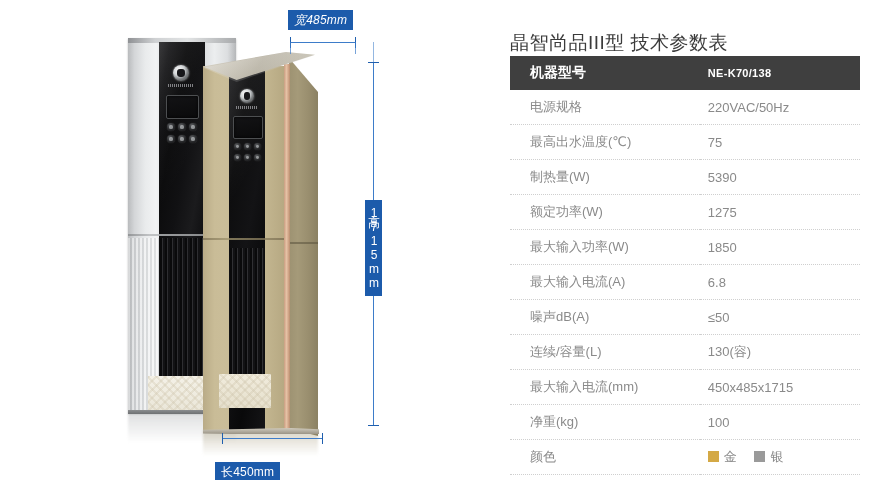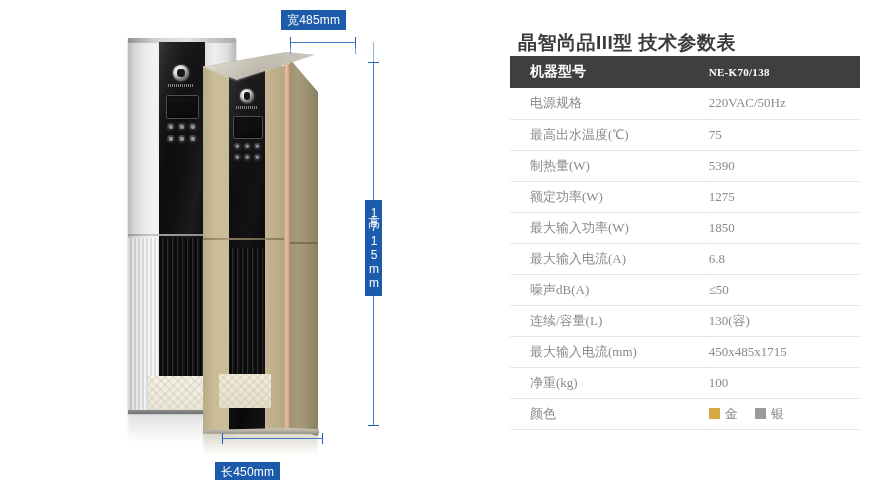--- a/index.html
+++ b/index.html
@@ -296,40 +296,39 @@
   }
 
   
   #spec-panel {
     position: absolute;
     left: 500px; top: 0;
     width: 374px; height: 480px;
   }
   #spec-title {
     position: absolute;
-    left: 18px; top: 30px;
+    left: 10px; top: 30px;
     font-size: 19px;
-    font-weight: bold;
+    font-weight: normal;
     color: #3b3b3b;
     letter-spacing: .5px;
     white-space: nowrap;
   }
   #spec-table {
     position: absolute;
     left: 10px; top: 56px;
     width: 350px;
     border-collapse: collapse;
   }
   #spec-table tr { height: 31px; }
   #spec-table td {
     font-size: 13px;
     color: #8a8a8a;
     vertical-align: middle;
-    padding: 0;
-    font-family: Liberation Serif, serif;
+    padding: 8px;
   }
   #spec-table td.k { width: 192px; padding-left: 20px; }
   #spec-table td.v { width: 158px; }
   #spec-table tr.row-sep td {
     border-bottom: 1px dotted #cfcfcf;
   }
   #spec-table tr.header-row {
     background: #3f3f3f;
     height: 32px;
   }
@@ -401,21 +400,21 @@
       <div class="lcd" style="left:30px; top:64px; width:28px; height:21px;"></div>
       <div class="btn-dot" style="left:31px; top:91px; width:7px; height:7px;"></div>
       <div class="btn-dot" style="left:41px; top:91px; width:7px; height:7px;"></div>
       <div class="btn-dot" style="left:51px; top:91px; width:7px; height:7px;"></div>
       <div class="btn-dot" style="left:31px; top:102px; width:7px; height:7px;"></div>
       <div class="btn-dot" style="left:41px; top:102px; width:7px; height:7px;"></div>
       <div class="btn-dot" style="left:51px; top:102px; width:7px; height:7px;"></div>
     </div>
 
     <div>
-      <div class="dim-label" style="left:281px; top:10px;">宽485mm</div>
+      <div class="dim-label" style="left:288px; top:10px;font-style:italic;">宽485mm</div>
       <div class="dim-line dim-h" style="left:290px; top:42px; width:65px;"></div>
       <div class="dim-tick-v" style="left:290px; top:37px;"></div>
       <div class="dim-tick-v" style="left:355px; top:37px;"></div>
       <div class="dim-line dim-v" style="left:290px; top:42px; height:12px; opacity:.7;"></div>
       <div class="dim-line dim-v" style="left:355px; top:42px; height:12px; opacity:.7;"></div>
     </div>
 
     <div>
       <div class="dim-line dim-v" style="left:373px; top:62px; height:363px;"></div>
       <div class="dim-tick-h" style="left:368px; top:62px;"></div>

